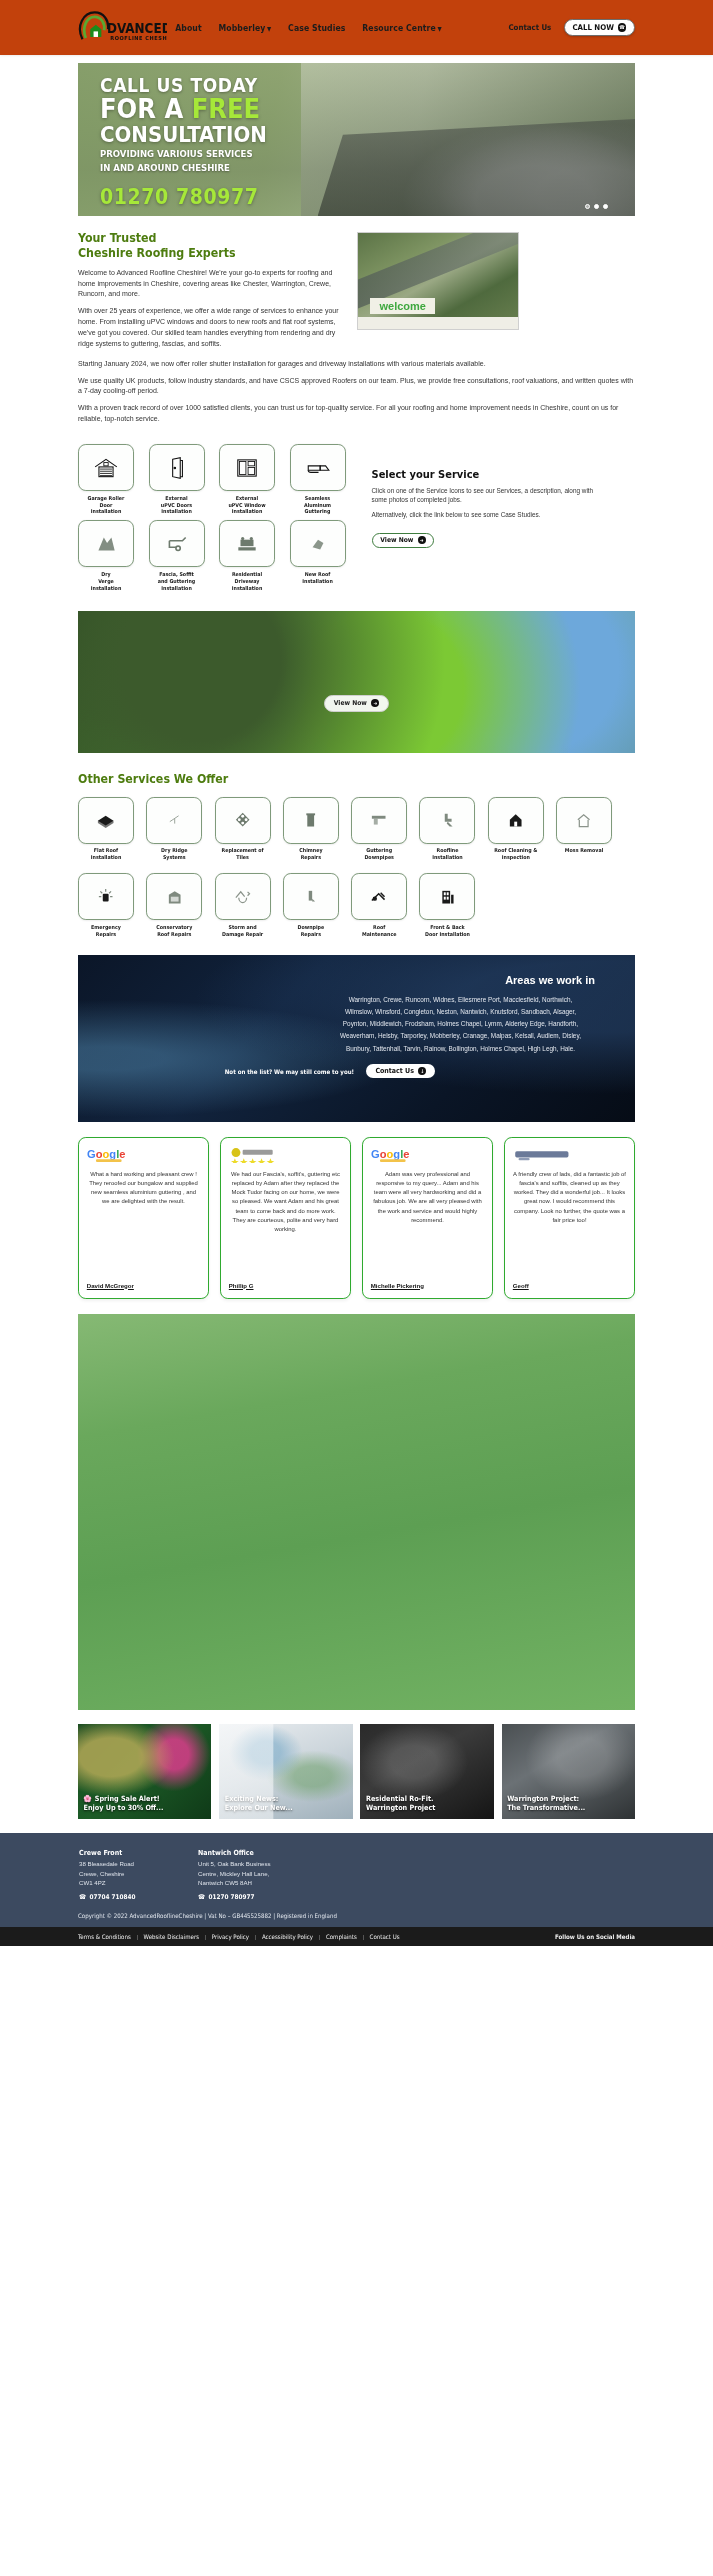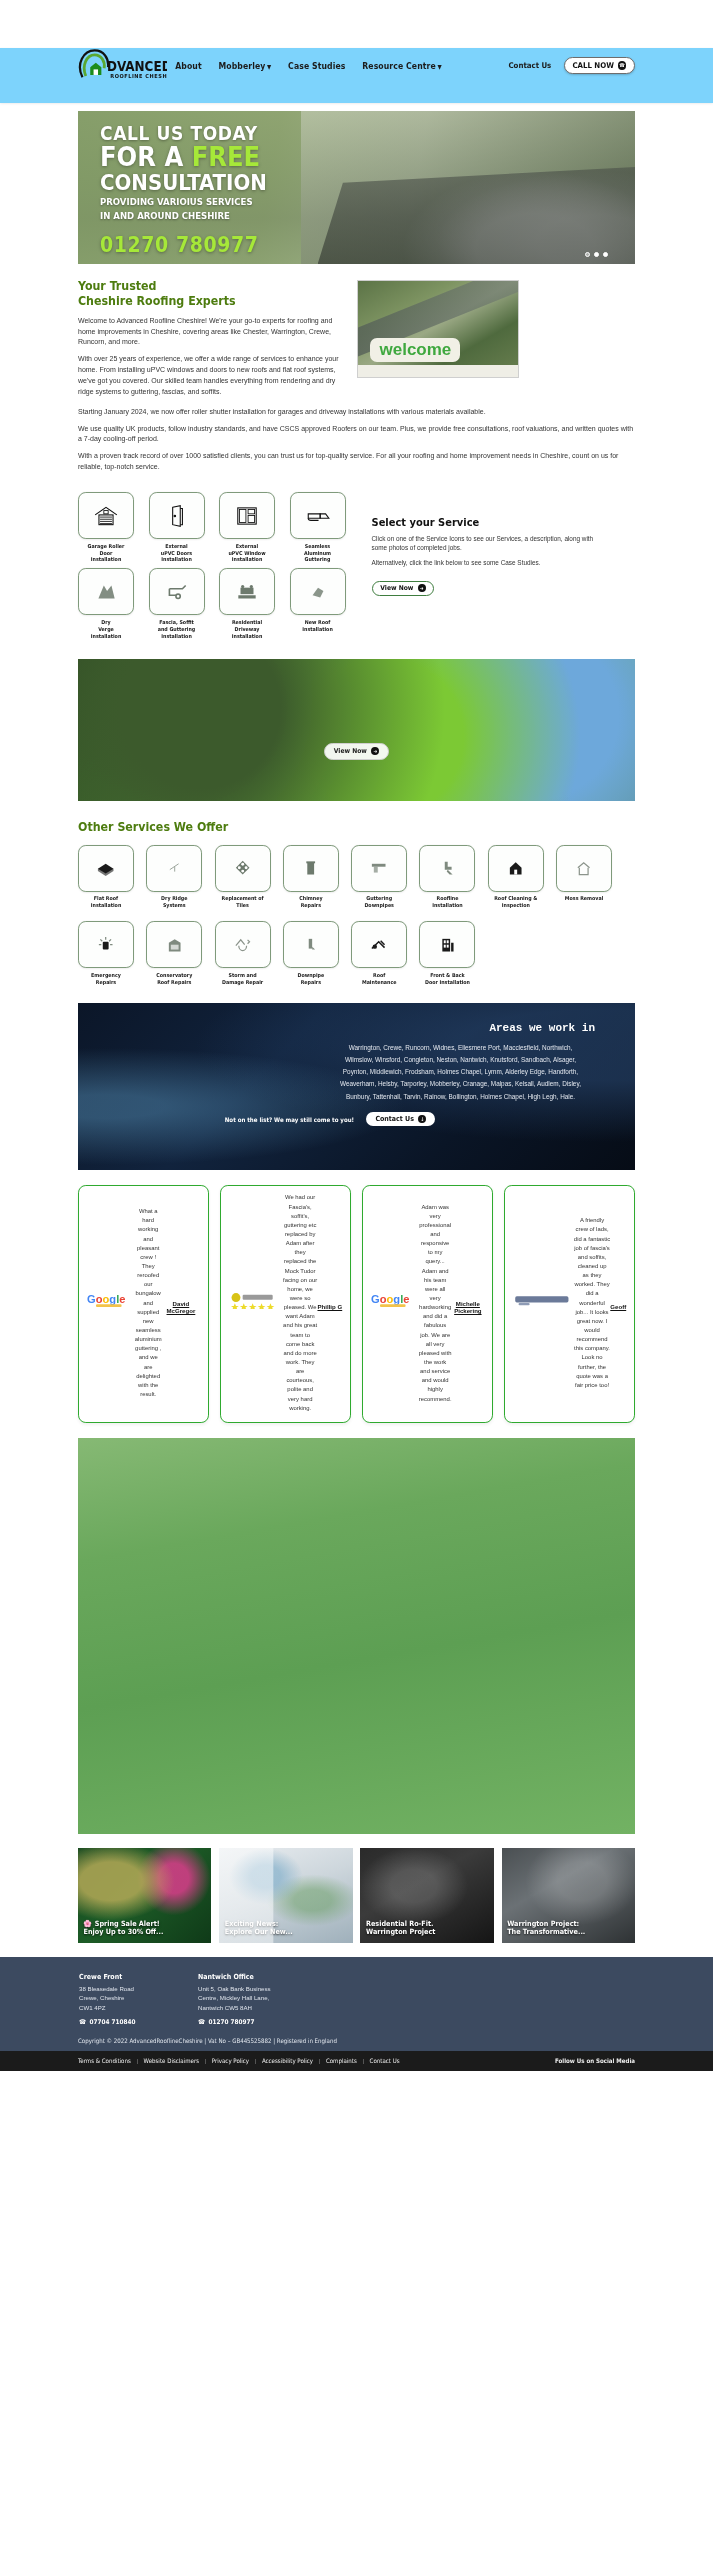--- a/index.html
+++ b/index.html
@@ -9,27 +9,26 @@
     background: #ffffff;
     color: #222;
     width: 713px;
     overflow-x: hidden;
   }
   .wrap { width: 713px; position: relative; }
 
   
   .header {
     height: 55px;
-    background: #7dd3fc;
+    background: #c2410c;
     display: flex;
-    align-items: flex-start;
+    align-items: center;
     box-shadow: 0 1.1px 2.8px rgba(0,0,0,.12);
     position: relative;
     z-index: 20;
-    margin-top: 48px;
   }
   .header-inner {
     width: 557px; margin: 0 auto;
     display: flex; align-items: center; gap: 0px;
   }
   .logo { display: flex; align-items: center; width: 95px; flex: 0 0 95px; }
   .logo svg { display:block; }
   .nav { display: flex; align-items: center; gap: 16.7px; margin-left: 2.2px; }
   .nav a {
     font-family: "DejaVu Sans Condensed","Liberation Sans", sans-serif;
@@ -121,22 +120,22 @@
     width: 162px; height: 98px; border: 1.1px solid #cfcfcf; position: relative; overflow: hidden;
     background: linear-gradient(150deg,#5b7346 0%, #7e9462 30%, #9aa884 48%, #4f6a3e 70%, #6a8050 100%);
     flex: 0 0 162px; align-self: flex-start; margin-top: 1.1px;
   }
   .intro-img .road {
     position: absolute; left: -10%; top: 12%; width: 130%; height: 28%;
     background: linear-gradient(90deg, rgba(80,90,85,.75), rgba(120,130,120,.6));
     transform: rotate(-22deg);
   }
   .intro-img .welcome {
-    position: absolute; left: 8%; bottom: 16%; background: #f1f0e6; border-radius: 7px;
-    padding: 1.7px 9px; font-size: 17px; font-weight: 700; color: #3fa83f;
+    position: absolute; left: 8%; bottom: 16%; background: #f1f0e6; border-radius: 0;
+    padding: 1.7px 9px; font-size: 11px; font-weight: 700; color: #3fa83f;
     font-family: "Liberation Sans", sans-serif;
   }
   .intro-img .bar {
     position:absolute; left:0; right:0; bottom:0; height: 13%; background: #efeee6;
   }
   .intro-wide { margin-top: 9px; }
 
   
   .explore { width: 557px; margin: 19px auto 0; }
   .explore-grid { display: flex; gap: 14.5px; margin-top: 7.8px; }
@@ -210,21 +209,21 @@
   
   .areas {
     width: 557px; margin: 18px auto 0; height: 167px; position: relative; overflow: hidden;
     background:
       radial-gradient(ellipse at 5% 62%, rgba(90,150,190,.45) 0 8%, transparent 40%),
       radial-gradient(ellipse at 95% 25%, rgba(40,70,110,.6) 0 20%, transparent 55%),
       linear-gradient(135deg, #0b1628 0%, #11233d 35%, #0a1526 70%, #060c16 100%);
   }
   .areas-inner { padding: 19px 31px 0 0; text-align: center; }
   .areas h3 {
-    font-family: Liberation Mono, monospace;
+    font-family: Liberation Sans, sans-serif;
     font-size: 11px; font-weight: 800; color: #fff; text-align: right; padding-right: 9px;
   }
   .areas p {
     color: #e4e8ef; font-size: 6.4px; line-height: 1.9; margin: 7.8px auto 0;
     width: 245px; text-align: center; margin-right: 21px;
   }
   .areas-cta {
     display: flex; align-items: center; justify-content: center; gap: 12.3px;
     margin-top: 9px; margin-right: 22px;
   }
@@ -239,21 +238,21 @@
   }
   .areas-cta .cbtn .arrow {
     width: 7.8px; height: 7.8px; border-radius: 50%; background: #111; color: #fff;
     font-size: 5px; display:flex; align-items:center; justify-content:center;
   }
 
   
   .tests { width: 557px; margin: 14.5px auto 0; display: flex; gap: 11px; }
   .t-card {
     flex: 1; border: 1.1px solid #2faa2f; border-radius: 7.8px; background: #fff;
-    padding: 7.8px 7.8px 9px; display: flex; align-items: center;
+    padding: 7.8px 7.8px 9px; display: flex; flex-direction: column; align-items: flex-start;
     min-height: 162px; box-shadow: 0 1.1px 3.3px rgba(0,0,0,.06);
   }
   .t-logo { height: 19px; display: flex; align-items: center; justify-content: center; margin-bottom: 5.6px; }
   .t-text {
     font-size: 5.9px; line-height: 1.55; color: #333; text-align: center; flex: 1;
   }
   .t-name {
     font-size: 6.1px; font-weight: 700; color: #111; text-decoration: underline;
     margin-top: 7.8px; text-align: center;
   }

